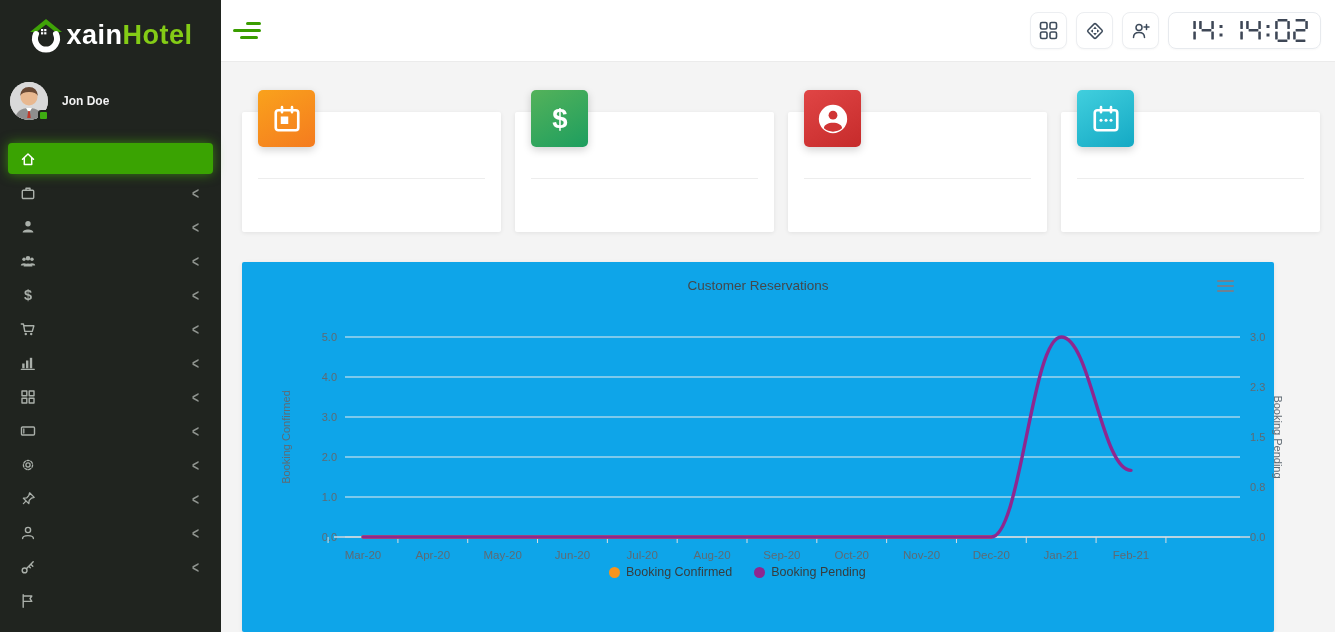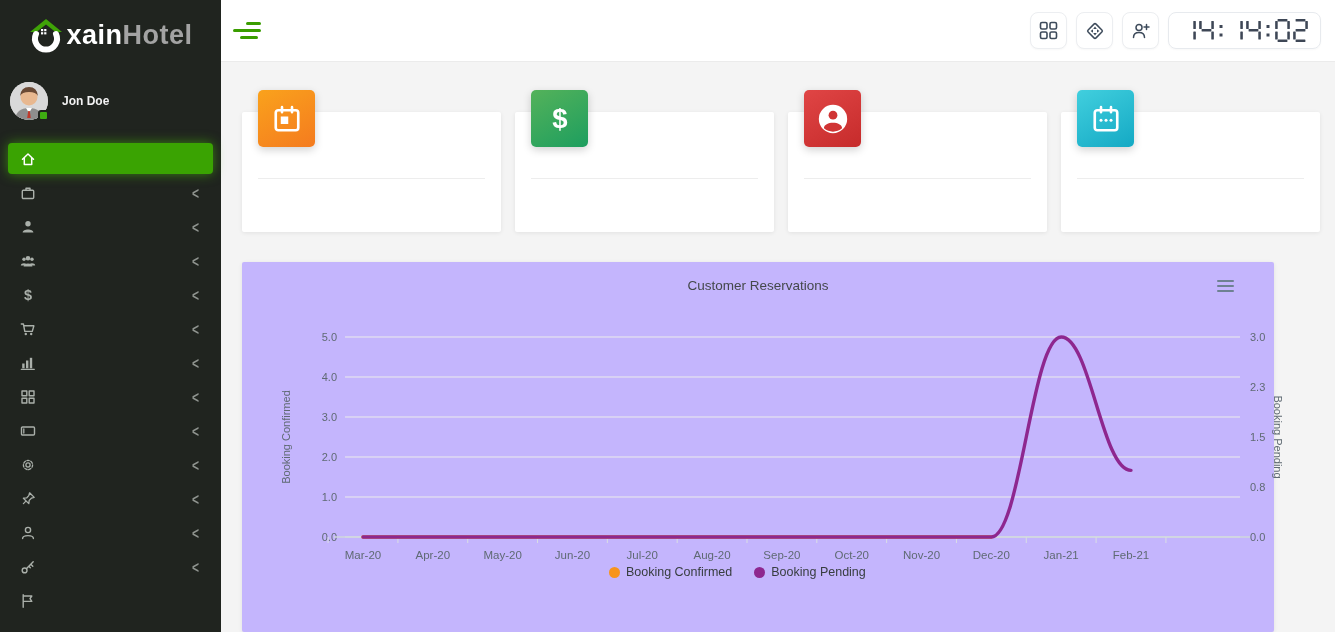--- a/index.html
+++ b/index.html
@@ -2,21 +2,21 @@
 <html><head>
 <meta charset="utf-8">
 <style>
   * { margin:0; padding:0; box-sizing:border-box; }
   html,body { width:1335px; height:632px; overflow:hidden; font-family:"Liberation Sans", sans-serif; background:#f4f4f4; }
 
   
   .sidebar { position:fixed; left:0; top:0; width:221px; height:632px; background:#20241f; z-index:10; }
   .brand { height:70px; display:flex; align-items:center; justify-content:center; gap:2px; }
   .brand-text { font-size:27px; font-weight:bold; color:#fff; letter-spacing:.5px; }
-  .brand-text .green { color:#a3a3a3; }
+  .brand-text .green { color:#84cc16; }
   .profile { display:flex; align-items:center; gap:14px; padding:12px 10px 16px 10px; }
   .avatar-wrap { position:relative; width:38px; height:38px; }
   .avatar { width:38px; height:38px; border-radius:50%; overflow:hidden; background:#cfcfcf; display:block; }
   .status-dot { position:absolute; right:-1px; bottom:-1px; width:11px; height:11px; background:#3fae12; border:2px solid #20241f; border-radius:3px; }
   .profile-name { color:#f2f2f2; font-size:12px; font-weight:bold; }
   .nav { padding:4px 0; }
   .nav-item { display:flex; align-items:center; height:31px; margin:3px 8px; padding:0 10px; border-radius:4px; cursor:pointer; }
   .nav-item .ico { width:20px; display:flex; justify-content:center; margin-right:11px; }
   .nav-item .lbl { flex:1; font-size:13.5px; font-weight:bold; color:#c3c7c3; }
   .nav-item .chev { color:#8f948f; font-size:12px; font-weight:bold; transform:scaleY(1.4); margin-right:4px; }
@@ -40,21 +40,21 @@
   
   .main { position:absolute; left:221px; top:62px; width:1114px; height:570px; padding:50px 15px 0 21px; }
   .cards { display:flex; gap:14px; }
   .card { position:relative; width:259px; height:120px; background:#fff; border-radius:2px; box-shadow:0 1px 4px rgba(0,0,0,.08); }
   .card .sq { position:absolute; left:16px; top:-22px; width:57px; height:57px; border-radius:5px; display:flex; align-items:center; justify-content:center; box-shadow:0 3px 8px rgba(0,0,0,.18); }
   .card .meta { position:absolute; right:16px; top:12px; text-align:right; }
   .card .meta .lbl { font-size:11px; font-weight:bold; color:#9ba1a7; letter-spacing:1.2px; }
   .card .meta .val { font-size:21px; font-weight:bold; color:#3c4043; margin-top:3px; }
   .card .rule { position:absolute; left:16px; right:16px; top:66px; height:1px; background:#ededed; }
 
-  .chart-card { position:relative; margin-top:30px; width:1032px; height:370px; background:#c4b5fd; border-radius:2px; box-shadow:0 1px 4px rgba(0,0,0,.08); }
+  .chart-card { position:relative; margin-top:30px; width:1032px; height:370px; background:#0ea5e9; border-radius:2px; box-shadow:0 1px 4px rgba(0,0,0,.08); }
   .chart-head { position:absolute; top:16px; left:0; width:100%; text-align:center; font-size:13.5px; color:#44484b; }
   .chart-menu { position:absolute; top:18px; right:40px; width:17px; cursor:pointer; }
   .chart-menu i { display:block; height:2px; background:#6e8192; margin-bottom:3px; border-radius:1px; }
   .legend { position:absolute; top:303px; left:0; width:96%; display:flex; justify-content:center; gap:22px; }
   .legend .entry { display:flex; align-items:center; gap:6px; cursor:pointer; }
   .legend .dot { width:11px; height:11px; border-radius:50%; }
   .legend .txt { font-size:12.5px; color:#373d3f; }
   #chart-svg text { font-family:"Liberation Sans", sans-serif; }
 </style>
 </head>

